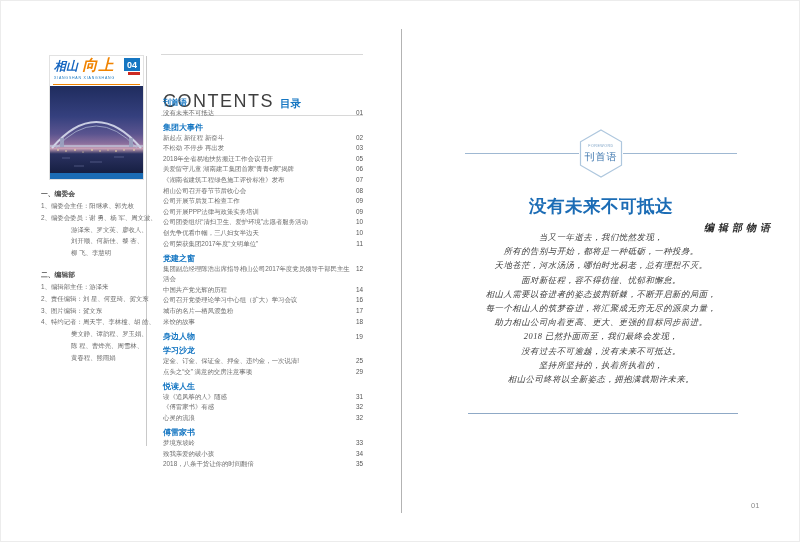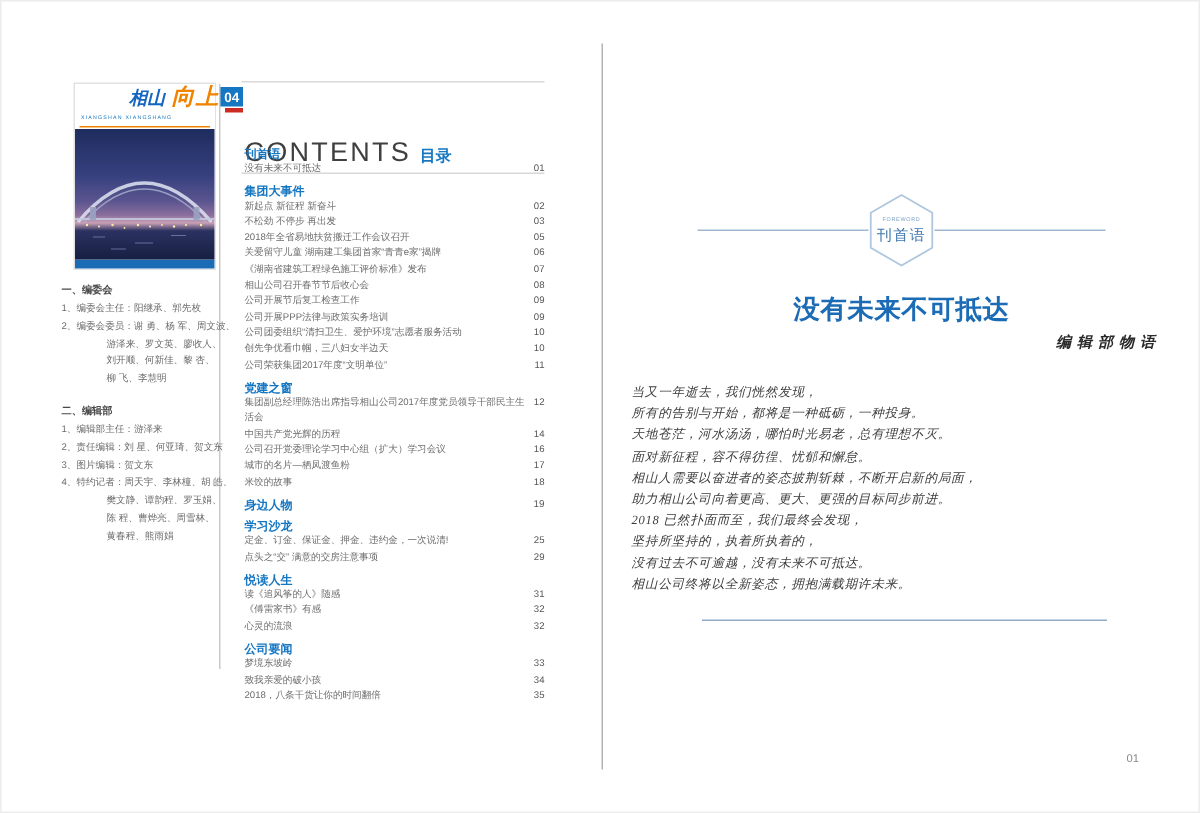--- a/index.html
+++ b/index.html
@@ -6,21 +6,21 @@
   .canvas{position:relative;width:800px;height:542px;background:#ffffff;
     font-family:"Liberation Sans","DejaVu Sans",sans-serif;overflow:hidden;
     border:1px solid #ececec;box-sizing:border-box;}
   
   .spine{position:absolute;left:400px;top:28px;width:1px;height:484px;background:#b3b3b3;}
   
   .cover{position:absolute;left:49px;top:55px;width:93px;height:123px;box-shadow:0 0 0 1px #e2e2e2;}
   .masthead{position:relative;height:30px;background:#fff;padding:2px 3px 0 4px;box-sizing:border-box;}
   .masthead-row{display:flex;align-items:flex-start;justify-content:space-between;}
   .mh-title{line-height:14px;white-space:nowrap;}
-  .mh-cn1{font-style:italic;font-weight:bold;font-size:12px;color:#1565c0;margin-left:32px;}
+  .mh-cn1{font-style:italic;font-weight:bold;font-size:12px;color:#1565c0;}
   .mh-cn2{font-style:italic;font-weight:bold;font-size:15px;color:#f08300;letter-spacing:1px;}
   .issue-wrap{display:flex;flex-direction:column;align-items:flex-end;}
   .issue-box{width:16px;height:13px;background:#1576c2;color:#fff;font-size:9px;font-weight:bold;
     display:flex;align-items:center;justify-content:center;}
   .issue-red{width:12px;height:3px;background:#cc2a22;margin-top:1px;}
   .mh-pinyin{font-size:3.5px;color:#1576c2;letter-spacing:0.8px;margin-top:1px;}
   .mh-rule{position:absolute;left:3px;right:3px;bottom:1px;height:1px;background:#f08300;}
   .cover-photo{position:relative;height:87px;
     background:linear-gradient(180deg,#1f2c5e 0%,#35407e 35%,#5a548f 55%,#8a6e9d 66%,#c9a0b5 72%,#2b3261 78%,#161f42 100%);}
   .cover-photo svg{position:absolute;left:0;top:0;}
@@ -52,21 +52,21 @@
   .hex-inner{position:absolute;left:0;top:0;width:44px;height:49px;display:flex;flex-direction:column;
     align-items:center;justify-content:center;}
   .hex-en{font-size:3.6px;color:#7aa0c4;letter-spacing:0.5px;}
   .hex-cn{font-size:10px;color:#3c75ad;letter-spacing:1px;margin-top:2px;
     font-family:"Liberation Serif","DejaVu Serif",serif;}
   .fw-title{position:absolute;left:420px;top:193px;width:360px;text-align:center;
     font-size:17.5px;font-weight:bold;color:#1b6cb5;letter-spacing:0.5px;}
   .fw-subtitle{position:absolute;left:413px;top:220px;width:360px;text-align:right;
     font-family:"Liberation Serif","DejaVu Serif",serif;font-style:italic;font-weight:bold;
     font-size:10px;color:#2a2a2a;letter-spacing:4px;}
-  .poem{position:absolute;left:420px;top:254px;width:360px;}
+  .poem{position:absolute;left:420px;top:230px;width:360px;text-align:center;}
   .poem-line{font-family:"Liberation Serif","DejaVu Serif",serif;font-style:italic;
     font-size:8.4px;color:#3c3c3c;line-height:14.2px;letter-spacing:0.5px;}
   .fw-rule{position:absolute;left:467px;top:412px;width:270px;height:1px;background:#8fa9c6;}
   .page-num{position:absolute;left:750px;top:500px;font-size:7.5px;color:#8a8a8a;}
 </style>
 </head>
 <body>
 
 <div class="canvas">
 
@@ -252,21 +252,21 @@
       </div>
       <div class="item">
         <span>《傅雷家书》有感</span>
         <span class="pg">32</span>
       </div>
       <div class="item">
         <span>心灵的流浪</span>
         <span class="pg">32</span>
       </div>
       <div class="sec-h">
-        <span>公司要闻</span>
+        <span>傅雷家书</span>
       </div>
       <div class="item">
         <span>梦境东坡岭</span>
         <span class="pg">33</span>
       </div>
       <div class="item">
         <span>致我亲爱的破小孩</span>
         <span class="pg">34</span>
       </div>
       <div class="item">
@@ -289,22 +289,23 @@
   </div>
 
   <div class="fw-title">没有未来不可抵达</div>
   <div class="fw-subtitle">编辑部物语</div>
   <div class="poem" id="poem">
       <div class="poem-line">当又一年逝去，我们恍然发现，</div>
       <div class="poem-line">所有的告别与开始，都将是一种砥砺，一种投身。</div>
       <div class="poem-line">天地苍茫，河水汤汤，哪怕时光易老，总有理想不灭。</div>
       <div class="poem-line">面对新征程，容不得彷徨、忧郁和懈怠。</div>
       <div class="poem-line">相山人需要以奋进者的姿态披荆斩棘，不断开启新的局面，</div>
+      <div class="poem-line">每一个相山人的筑梦奋进，将汇聚成无穷无尽的源泉力量，</div>
       <div class="poem-line">助力相山公司向着更高、更大、更强的目标同步前进。</div>
       <div class="poem-line">2018 已然扑面而至，我们最终会发现，</div>
+      <div class="poem-line">没有过去不可逾越，没有未来不可抵达。</div>
       <div class="poem-line">坚持所坚持的，执着所执着的，</div>
-      <div class="poem-line">没有过去不可逾越，没有未来不可抵达。</div>
       <div class="poem-line">相山公司终将以全新姿态，拥抱满载期许未来。</div>
     </div>
   <div class="fw-rule"></div>
   <div class="page-num">01</div>
 
 </div>
 
 </body></html>

